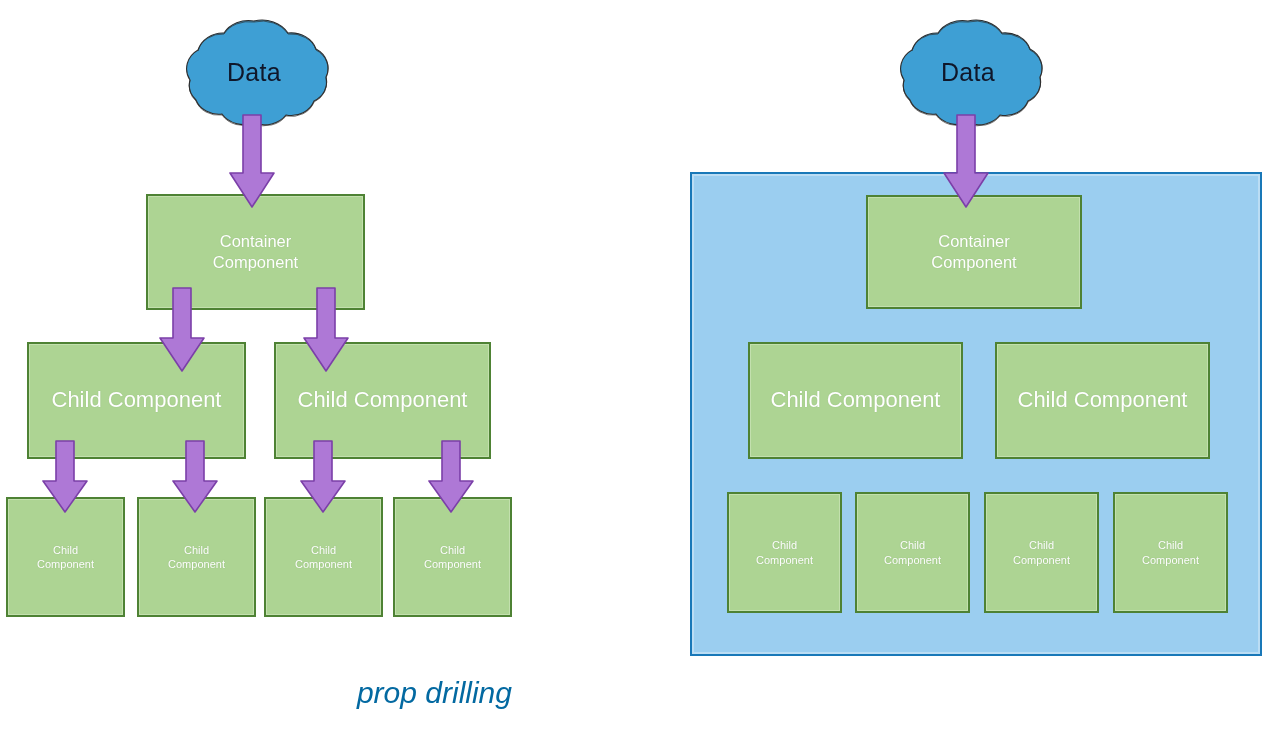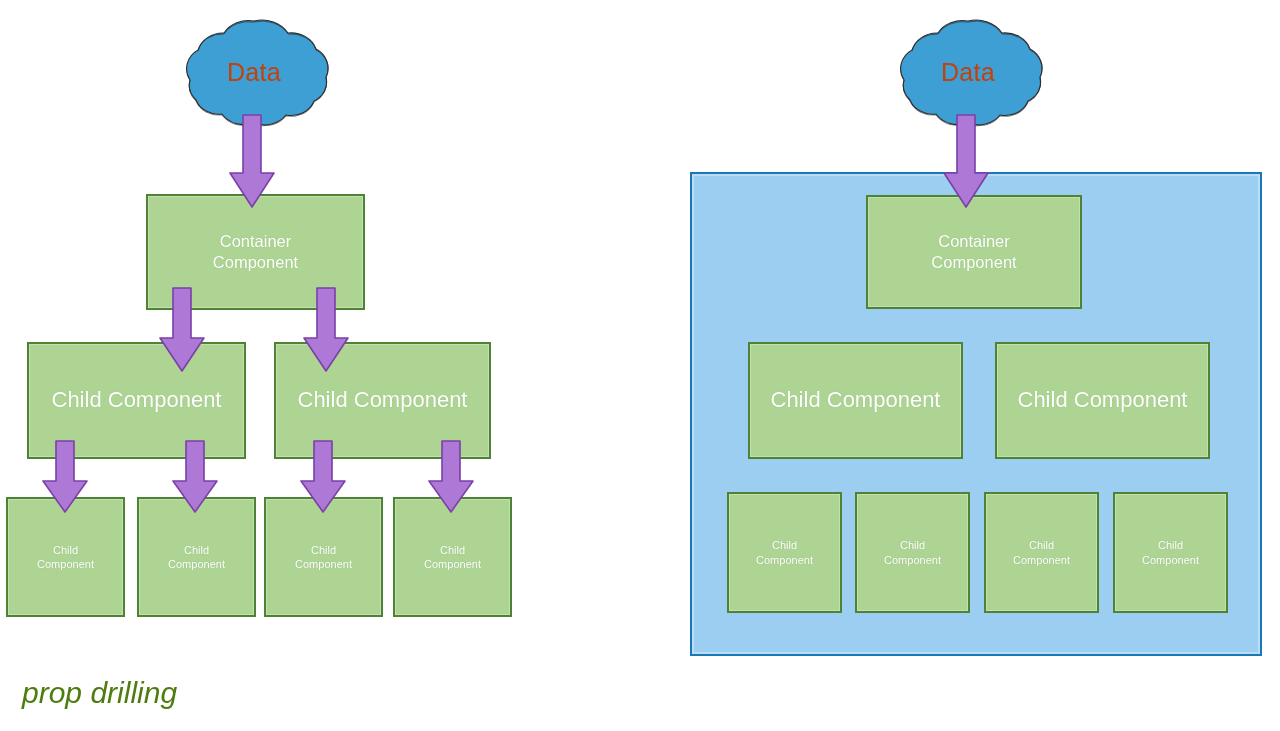--- a/index.html
+++ b/index.html
@@ -61,41 +61,40 @@
     z-index: 4;
   }
 
   
   .cloud-wrap { position: absolute; z-index: 5; }
   .cloud-wrap svg { display: block; }
   .cloud-text {
     position: absolute;
     width: 100%;
     text-align: center;
-    color: #c2410c;
+    color: #0f172a;
     font-size: 25px;
     font-family: "Liberation Sans", sans-serif;
     letter-spacing: 0.3px;
   }
 
   
   .arrow { position: absolute; z-index: 6; }
   .arrow svg { display: block; overflow: visible; }
 
   
   .caption {
     position: absolute;
     font-style: italic;
     font-size: 30px;
-    color: #4d7c0f;
-    font-family: "Liberation Sans", sans-serif;
-    text-align: left;
+    color: #0369a1;
+    font-family: "Liberation Sans", sans-serif;
+    text-align: right;
     white-space: nowrap;
     z-index: 7;
-    margin-left: 22px;
   }
 </style>
 </head>
 <body>
 
 <div id="stage">
 
   <div class="abs" style="left:0;top:0;width:640px;height:731px;">
 
     <div class="cloud-wrap" style="left:160px;top:18px;width:188px;height:112px;">

